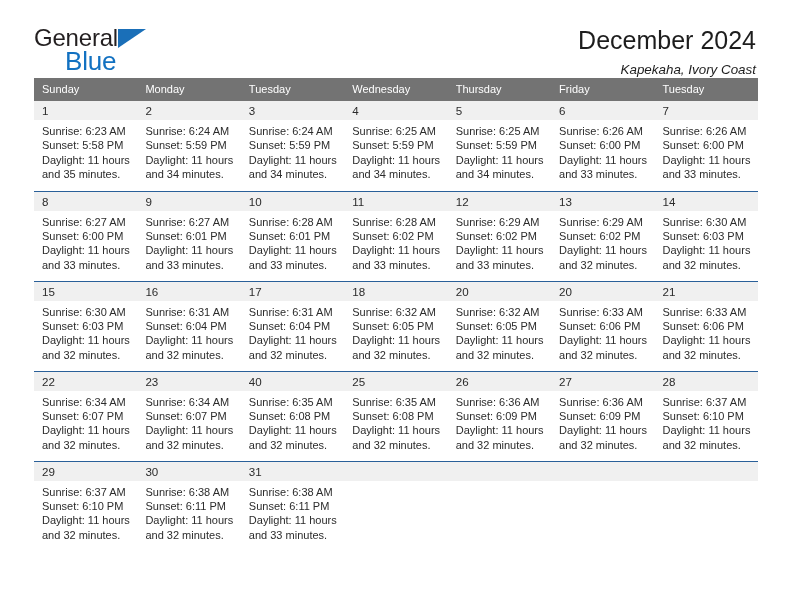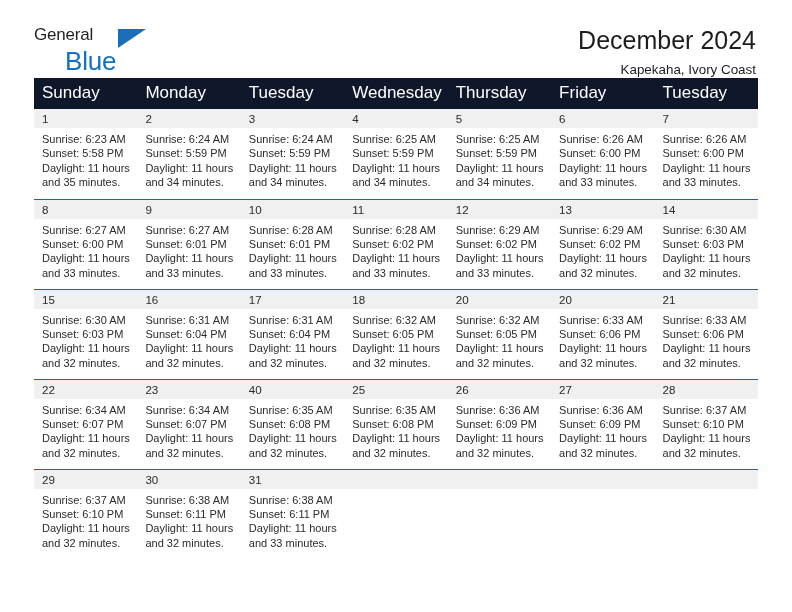--- a/index.html
+++ b/index.html
@@ -34,21 +34,21 @@
   }
 
   .brand {
     position: relative;
     width: 130px;
     height: 52px;
     line-height: 1;
     user-select: none;
   }
   .brand-general {
-    font-size: 17px;
+    font-size: 24px;
     letter-spacing: -0.2px;
     color: #231f20;
     font-family: "Liberation Sans", sans-serif;
   }
   .brand-blue {
     position: absolute;
     left: 31px;
     top: 22px;
     font-size: 26px;
     color: #1271c1;
@@ -74,36 +74,37 @@
     color: #1d1d1d;
     line-height: 1.12;
     letter-spacing: 0px;
     white-space: nowrap;
   }
   .cal-subtitle {
     font-size: 13.4px;
     color: #1d1d1d;
     margin-top: 8px;
     white-space: nowrap;
+    font-style: italic;
   }
 
   
   .cal-wrap {
     padding: 0 34px;
   }
   table.cal {
     width: 724px;
     border-collapse: collapse;
     table-layout: fixed;
   }
   table.cal th {
-    background: #0f172a;
+    background: #737373;
     color: #ffffff;
     font-weight: normal;
-    font-size: 17px;
+    font-size: 11px;
     text-align: left;
     padding: 5px 0 6px 8px;
     height: 21px;
     border: none;
   }
 
   td.day {
     vertical-align: top;
     padding: 0;
     border: none;

